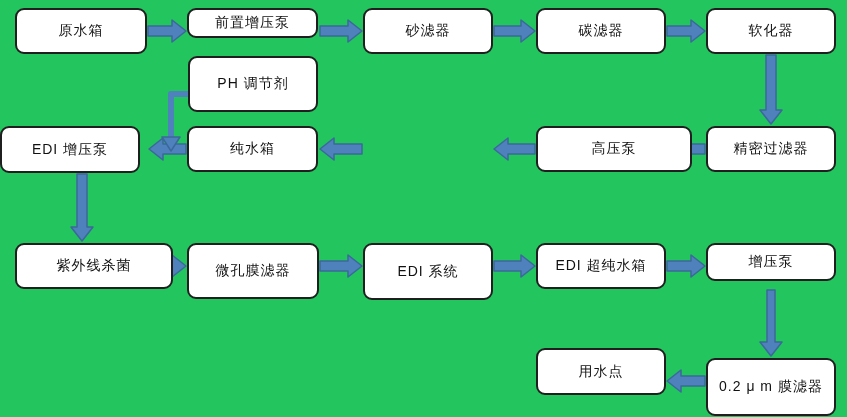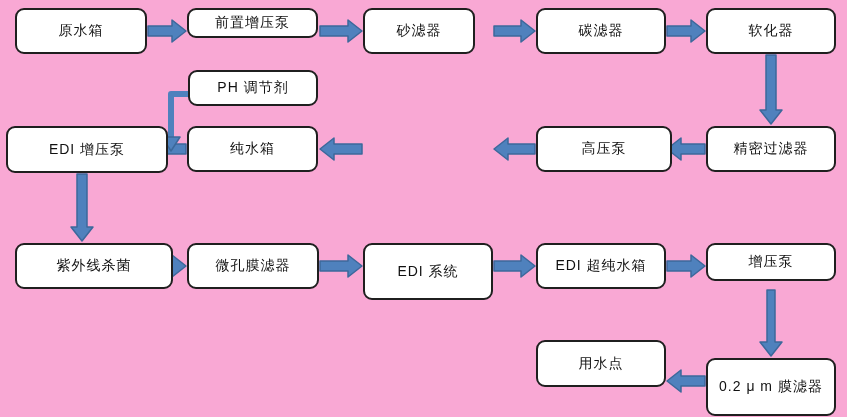--- a/index.html
+++ b/index.html
@@ -5,21 +5,21 @@
   html, body {
     margin: 0;
     padding: 0;
     background: #ffffff;
     font-family: "Liberation Sans", "DejaVu Sans", sans-serif;
   }
   .canvas {
     position: relative;
     width: 847px;
     height: 417px;
-    background: #f9a8d4;
+    background: #22c55e;
     overflow: hidden;
   }
   .arrows-layer {
     position: absolute;
     left: 0;
     top: 0;
     width: 847px;
     height: 417px;
   }
   .node {
@@ -74,63 +74,63 @@
       </g>
     </g>
   </svg>
 
   <div class="node" style="left:15px;  top:8px;  width:132px; height:46px">
     <span>原水箱</span>
   </div>
   <div class="node" style="left:187px; top:8px;  width:131px; height:30px">
     <span>前置增压泵</span>
   </div>
-  <div class="node" style="left:363px; top:8px;  width:112px; height:46px">
+  <div class="node" style="left:363px; top:8px;  width:130px; height:46px">
     <span>砂滤器</span>
   </div>
   <div class="node" style="left:536px; top:8px;  width:130px; height:46px">
     <span>碳滤器</span>
   </div>
   <div class="node" style="left:706px; top:8px;  width:130px; height:46px">
     <span>软化器</span>
   </div>
 
-  <div class="node" style="left:188px; top:70px; width:130px; height:36px">
+  <div class="node" style="left:188px; top:56px; width:130px; height:56px">
     <span>PH 调节剂</span>
   </div>
 
-  <div class="node" style="left:6px;  top:126px; width:162px; height:47px">
+  <div class="node" style="left:0;  top:126px; width:140px; height:47px">
     <span>EDI 增压泵</span>
   </div>
   <div class="node" style="left:187px; top:126px; width:131px; height:46px">
     <span>纯水箱</span>
   </div>
-  <div class="node" style="left:536px; top:126px; width:136px; height:46px">
+  <div class="node" style="left:536px; top:126px; width:156px; height:46px">
     <span>高压泵</span>
   </div>
   <div class="node" style="left:706px; top:126px; width:130px; height:46px">
     <span>精密过滤器</span>
   </div>
 
   <div class="node" style="left:15px;  top:243px; width:158px; height:46px">
     <span>紫外线杀菌</span>
   </div>
-  <div class="node" style="left:187px; top:243px; width:132px; height:46px">
+  <div class="node" style="left:187px; top:243px; width:132px; height:56px">
     <span>微孔膜滤器</span>
   </div>
   <div class="node" style="left:363px; top:243px; width:130px; height:57px">
     <span>EDI 系统</span>
   </div>
   <div class="node" style="left:536px; top:243px; width:130px; height:46px">
     <span>EDI 超纯水箱</span>
   </div>
   <div class="node" style="left:706px; top:243px; width:130px; height:38px">
     <span>增压泵</span>
   </div>
 
-  <div class="node" style="left:536px; top:340px; width:130px; height:47px">
+  <div class="node" style="left:536px; top:348px; width:130px; height:47px">
     <span>用水点</span>
   </div>
   <div class="node" style="left:706px; top:358px; width:130px; height:58px">
     <span>0.2 μ m 膜滤器</span>
   </div>
 
 </div>
 
 </body></html>

